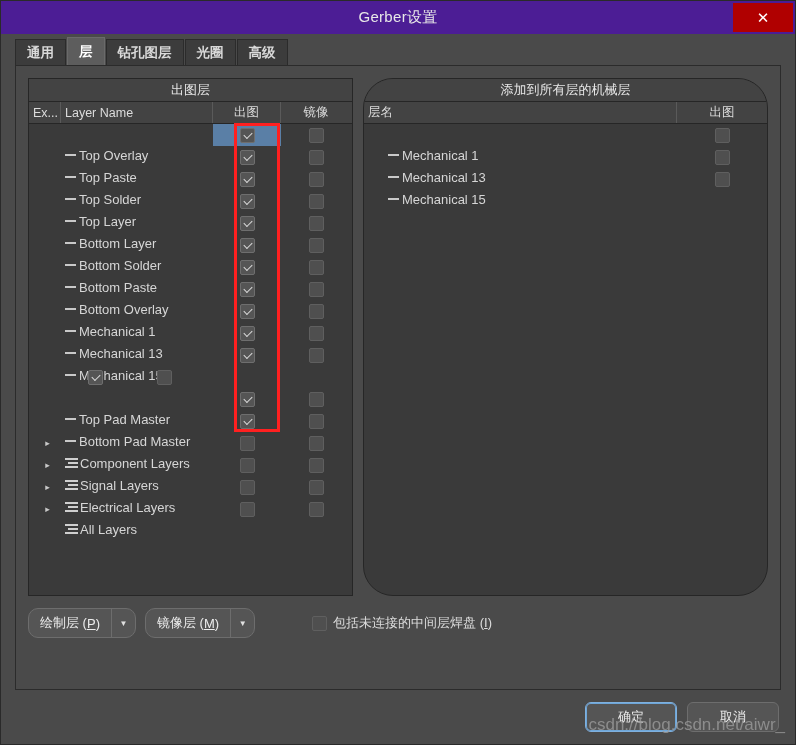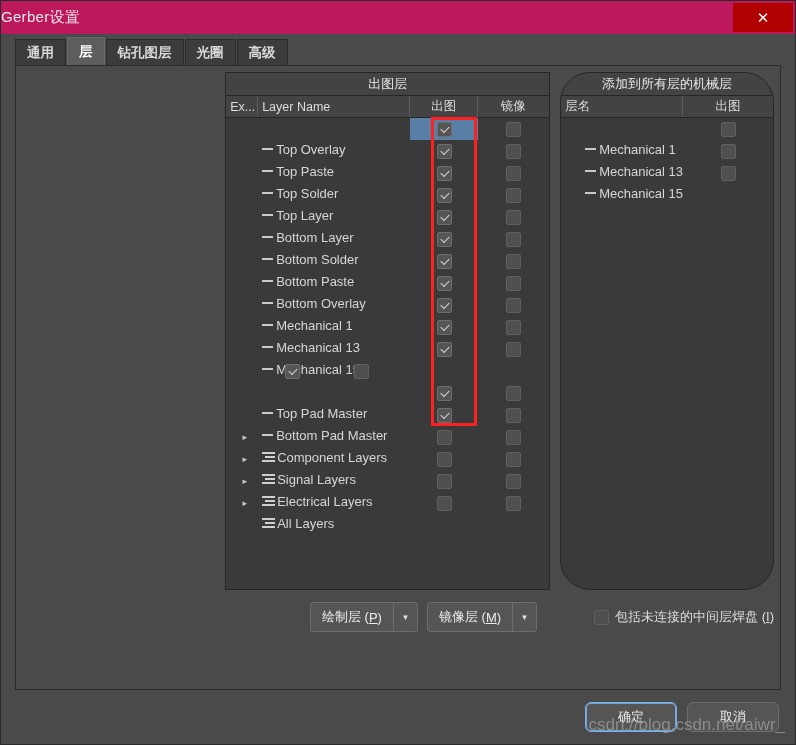--- a/index.html
+++ b/index.html
@@ -13,22 +13,22 @@
   .dialog{
     position:absolute;left:0;top:0;width:796px;height:745px;
     background:#4a4a4a;
     border:1px solid #2a2a2a;
     box-sizing:border-box;
     display:flex;flex-direction:column;
   }
   
   .titlebar{
     position:relative;height:33px;flex:0 0 33px;
-    background:#be185d;
-    display:flex;align-items:center;
+    background:#4c1d95;
+    display:flex;align-items:center;justify-content:center;
   }
   .title-text{
     color:#e8e8e8;font-size:15px;letter-spacing:.3px;
     user-select:none;
   }
   .close-btn{
     position:absolute;right:2px;top:2px;width:60px;height:29px;
     background:#b00000;display:flex;align-items:center;justify-content:center;
     color:#ffffff;font-size:15px;font-weight:bold;cursor:pointer;
   }
@@ -47,24 +47,23 @@
     background:#5d5d5d;color:#ffffff;height:28px;line-height:28px;
     border-color:#6a6a6a;
   }
   
   .tab-body{
     margin:0 14px 0 14px;
     flex:1 1 auto;
     background:#4a4a4a;
     border:1px solid #2b2b2b;
     box-sizing:border-box;
-    padding:6px;
+    padding:12px;
     display:flex;flex-direction:column;
     min-height:0;
-    align-items:flex-end;
   }
   .panels{
     display:flex;gap:10px;
     height:518px;flex:0 0 518px;
   }
   .panel{
     background:#3a3a3a;
     border:1px solid #262626;
     box-sizing:border-box;
     display:flex;flex-direction:column;
@@ -150,21 +149,21 @@
   }
   .rel{position:relative;}
 
   
   .controls{
     display:flex;align-items:center;
     margin-top:12px;
   }
   .split-btn{
     display:flex;align-items:stretch;height:28px;
-    background:#555555;border:1px solid #6d6d6d;border-radius:3px;
+    background:#555555;border:1px solid #6d6d6d;border-radius:10px;
     margin-right:9px;cursor:pointer;
   }
   .split-btn .lbl{
     display:flex;align-items:center;padding:0 11px;
     color:#ededed;font-size:13px;white-space:nowrap;
   }
   .split-btn .arw{
     width:23px;display:flex;align-items:center;justify-content:center;
     border-left:1px solid #6d6d6d;color:#e0e0e0;font-size:8px;
   }

